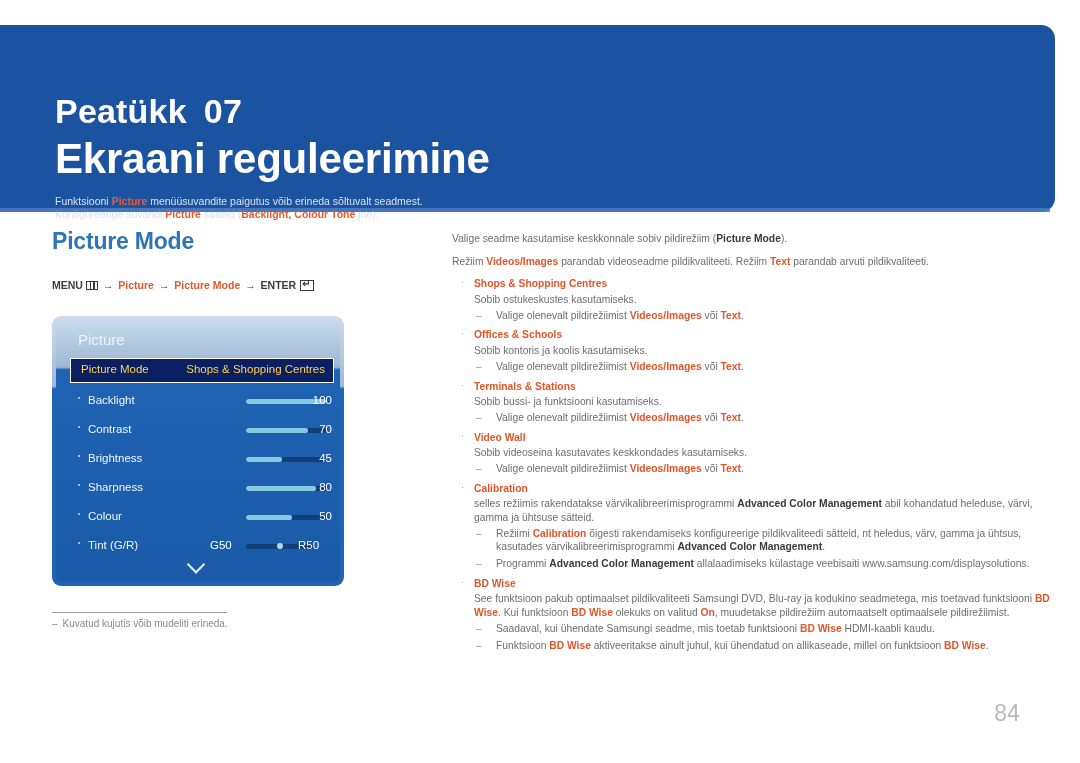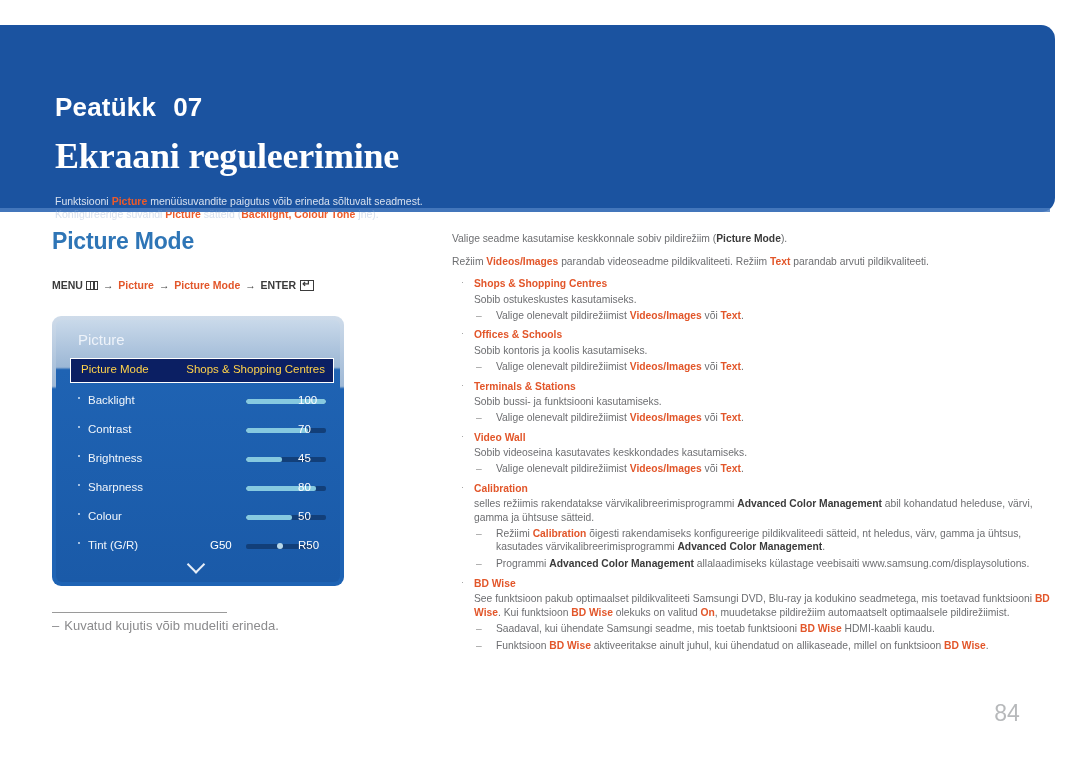--- a/index.html
+++ b/index.html
@@ -17,29 +17,28 @@
     background:#1b53a0;
     border-top-right-radius:14px;border-bottom-right-radius:14px;
     box-sizing:border-box;
   }
   .banner-underline{
     position:absolute;left:0;top:208px;width:1050px;height:4px;
     background:#4a7cc0;opacity:.85;
   }
   .chapter-line{
     position:absolute;left:55px;top:67px;
-    font-size:26px;font-weight:bold;color:#ffffff;letter-spacing:.2px;
+    font-size:34px;font-weight:bold;color:#ffffff;letter-spacing:.2px;
     white-space:nowrap;
   }
   .chapter-line .num{margin-left:17px;}
   .chapter-title{
     position:absolute;left:55px;top:110px;
-    font-size:36px;font-weight:bold;color:#ffffff;letter-spacing:-.2px;
+    font-size:42px;font-weight:bold;color:#ffffff;letter-spacing:-.2px;
     white-space:nowrap;
-    font-family:Liberation Serif, serif;
   }
   .banner-sub{
     position:absolute;left:55px;
     font-size:10.5px;color:#d7e0ee;white-space:nowrap;
   }
   .banner-sub.l1{top:153px;margin-top:30px;}
   .banner-sub.l2{top:170px;}
   .banner-sub .hl{color:#ed5b2a;font-weight:bold;}
   .banner-sub .hl2{color:#ed5b2a;font-weight:bold;}
 
@@ -107,21 +106,21 @@
     position:absolute;left:14px;width:264px;height:29px;
   }
   .tv-row .dot{
     position:absolute;left:8px;top:5px;width:2px;height:2px;
     background:#cfe0f5;border-radius:50%;
   }
   .tv-row .name{
     position:absolute;left:18px;top:2px;font-size:11.5px;color:#f0f5fb;
   }
   .tv-row .num{
-    position:absolute;left:228px;top:2px;width:34px;text-align:left;
+    position:absolute;left:228px;top:2px;width:34px;text-align:right;
     font-size:11.5px;color:#ffffff;
   }
   .bar{
     position:absolute;left:176px;top:7px;width:80px;height:5px;
     background:#123f79;border-radius:2px;overflow:hidden;
   }
   .bar .fill{
     position:absolute;left:0;top:0;height:100%;
     background:#86c9e0;border-radius:2px;
   }
@@ -146,21 +145,21 @@
   .tv-chev:before{
     content:"";position:absolute;left:0;top:0;width:11px;height:11px;
     border-right:2.4px solid #e6eef8;border-bottom:2.4px solid #e6eef8;
     transform:rotate(45deg);
   }
   
   .foot-rule{
     position:absolute;left:52px;top:612px;width:175px;height:1px;background:#9a9a9a;
   }
   .footnote{
-    position:absolute;left:52px;top:618px;font-size:13px;color:#8b8b8d;
+    position:absolute;left:52px;top:618px;font-size:10px;color:#8b8b8d;
     white-space:nowrap;
   }
   .footnote .dash{margin-right:5px;}
 
   
   .right-col{
     position:absolute;left:452px;top:232px;width:600px;
     font-size:10.3px;line-height:1.33;color:#6d6e71;
   }
   .p{margin:0 0 9px 0;}

